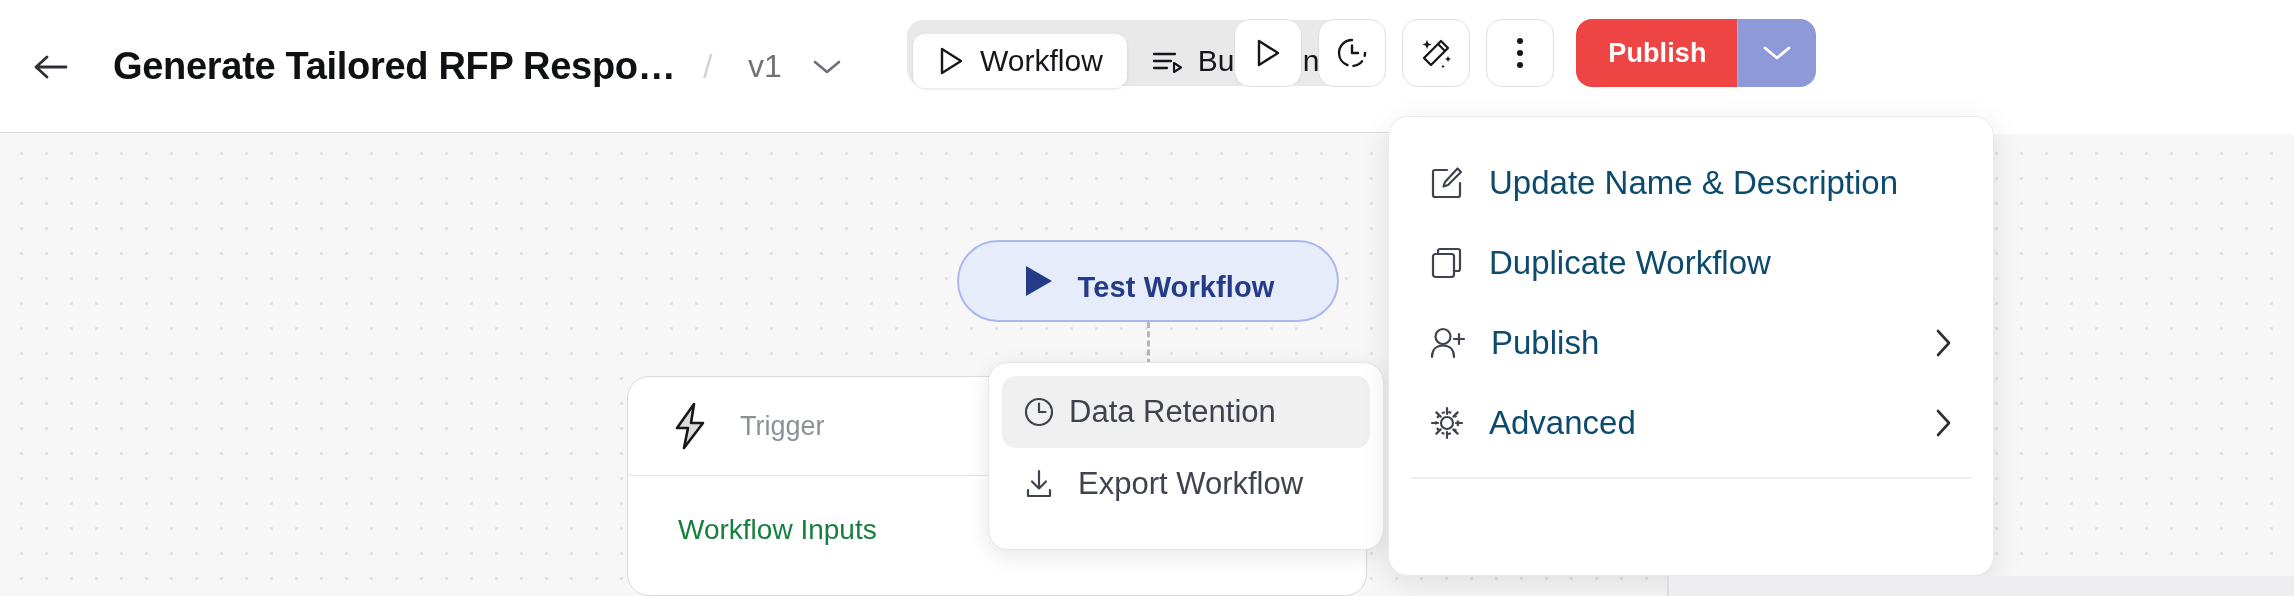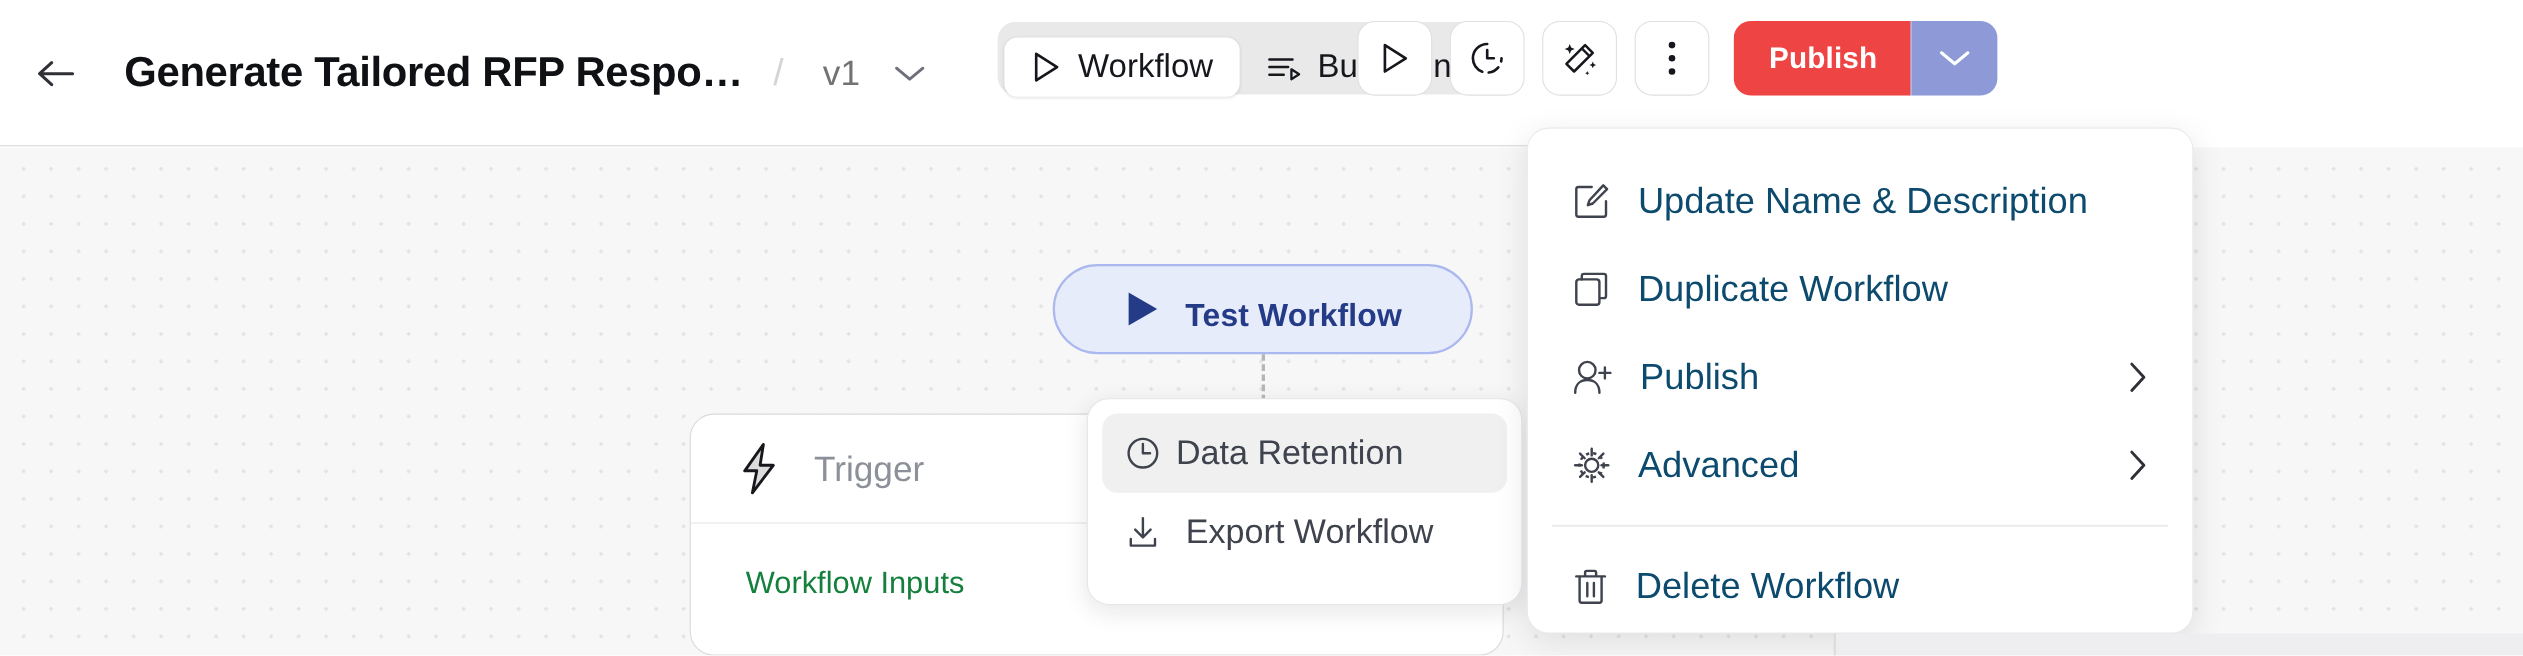--- a/index.html
+++ b/index.html
@@ -101,21 +101,21 @@
   #trigger-node{
     position:absolute;left:627px;top:376px;width:740px;height:220px;
     background:#ffffff;border:1.5px solid #dadade;border-radius:22px;
     box-sizing:border-box;overflow:hidden;
   }
   #trigger-head{
     height:99px;display:flex;align-items:center;padding-left:40px;
     border-bottom:1.5px solid #e6e6e8;box-sizing:border-box;gap:28px;
   }
   #trigger-head .tn-text{display:flex;flex-direction:column;justify-content:center;}
-  .tn-kind{font-size:32px;color:#8c9099;line-height:34px;font-weight:400;}
+  .tn-kind{font-size:27px;color:#8c9099;line-height:34px;font-weight:400;}
   .tn-name{font-size:30px;color:#14161a;font-weight:700;line-height:38px;}
   #trigger-body{padding:38px 0 0 50px;}
   .tn-section{font-size:28px;color:#15803d;font-weight:400;}
   
   #submenu{
     position:absolute;left:988px;top:362px;width:396px;height:188px;
     background:#ffffff;border:1.5px solid #e6e6e8;border-radius:20px;
     box-shadow:0 6px 22px rgba(20,22,30,.10);box-sizing:border-box;
     padding:13px 13px;
   }
@@ -335,27 +335,16 @@
     <span class="mi-label">Advanced</span>
     <span class="ico">
       <svg width="20" height="32" viewBox="0 0 20 32">
         <path d="M5 4 L16 16 L5 28" fill="none" stroke="#2e3036" stroke-width="2.6" stroke-linecap="round" stroke-linejoin="round"></path>
       </svg>
     </span>
   </div>
 
   <div class="menu-sep"></div>
 
-  <div class="menu-item">
-    <span class="ico">
-      <svg width="34" height="36" viewBox="0 0 34 36">
-        <path d="M4 9 H30" fill="none" stroke="#3f434d" stroke-width="2.2" stroke-linecap="round"></path>
-        <path d="M12 9 V5.5 A1.5 1.5 0 0 1 13.5 4 H20.5 A1.5 1.5 0 0 1 22 5.5 V9" fill="none" stroke="#3f434d" stroke-width="2.2" stroke-linejoin="round"></path>
-        <path d="M7 9 V31 A2 2 0 0 0 9 33 H25 A2 2 0 0 0 27 31 V9" fill="none" stroke="#3f434d" stroke-width="2.2" stroke-linejoin="round"></path>
-        <path d="M14 15 V27 M20 15 V27" fill="none" stroke="#3f434d" stroke-width="2.2" stroke-linecap="round"></path>
-      </svg>
-    </span>
-    <span class="mi-label">Delete Workflow</span>
-  </div>
 </div>
 
 <div id="panel-edge2"></div>
 <div id="panel-edge"></div>
 
 </body></html>

